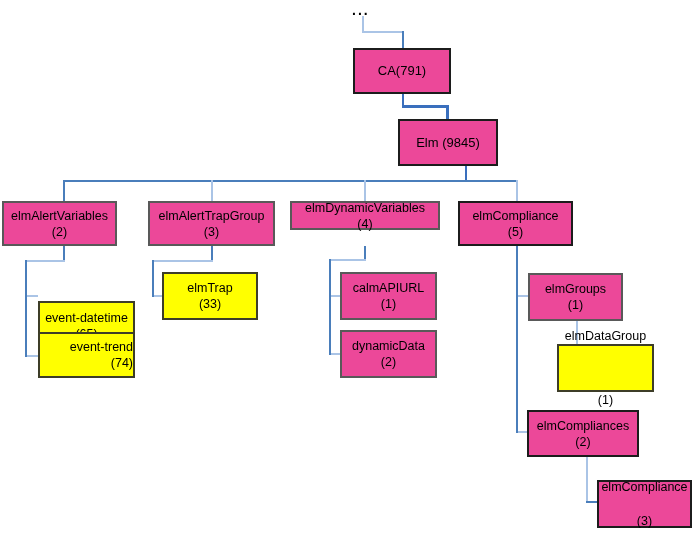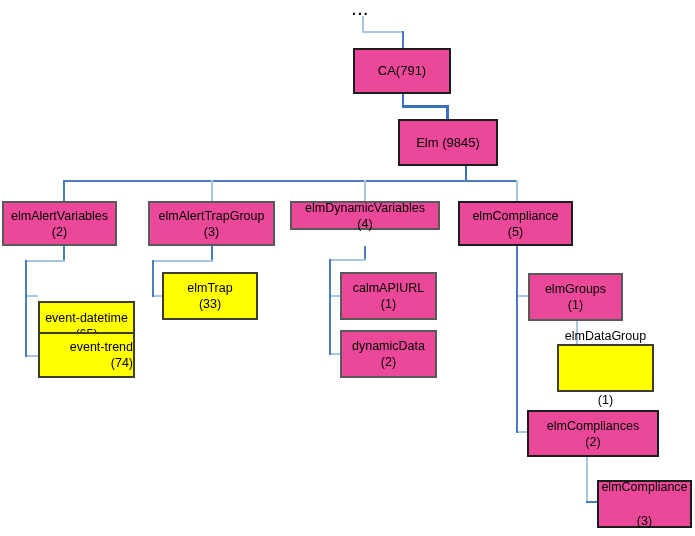--- a/index.html
+++ b/index.html
@@ -129,21 +129,21 @@
   <div class="node gray" style="left:528px;top:273px;width:95px;height:48px;">
     <span>elmGroups</span>
     <span>(1)</span>
   </div>
 
   <div class="node hl" style="left:557px;top:344px;width:97px;height:48px;gap:48px;">
     <span>elmDataGroup</span>
     <span>(1)</span>
   </div>
 
-  <div class="node black" style="left:527px;top:410px;width:132px;height:47px;">
+  <div class="node black" style="left:527px;top:410px;width:112px;height:47px;">
     <span>elmCompliances</span>
     <span>(2)</span>
   </div>
 
   <div class="node black" style="left:597px;top:480px;width:95px;height:48px;gap:18px;">
     <span>elmCompliance</span>
     <span>(3)</span>
   </div>
 
 </div>

